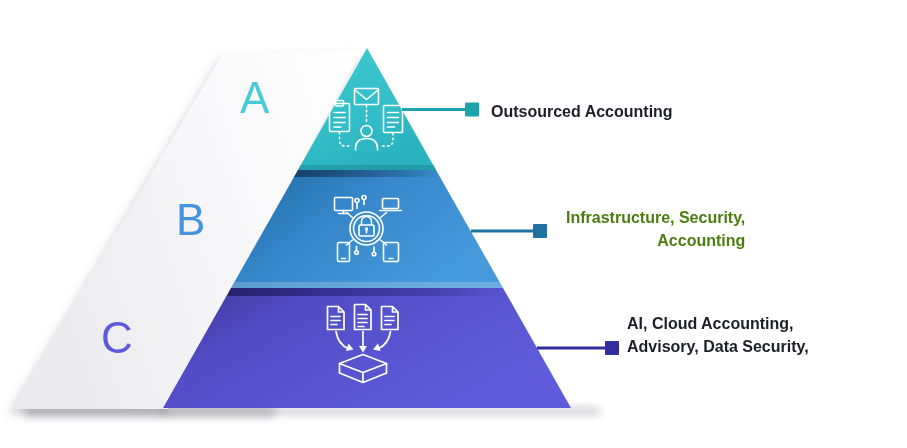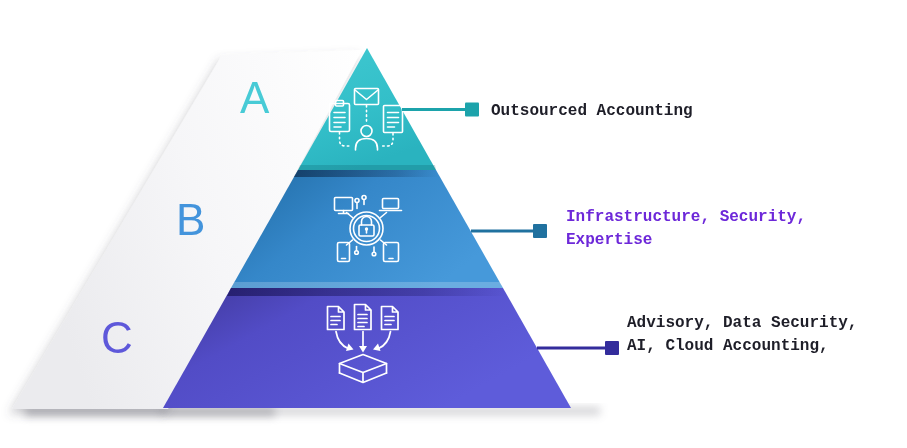--- a/index.html
+++ b/index.html
@@ -7,21 +7,21 @@
     position:relative;width:907px;height:448px;overflow:hidden;background:#ffffff;
     font-family:"Liberation Sans", sans-serif;
   }
   #stage svg{position:absolute;left:0;top:0;}
   .tier-letter{
     position:absolute;font-size:44px;font-weight:400;line-height:1;
     letter-spacing:0;user-select:none;
   }
   .tier-label{
     position:absolute;font-size:16px;font-weight:700;line-height:23px;
-    color:#1e1e28;white-space:nowrap;font-family:Liberation Mono, monospace;
+    color:#1e1e28;white-space:nowrap;
   }
   #letter-a{left:240px;top:76px;}
   #letter-b{left:176px;top:198px;}
   #letter-c{left:101px;top:316px;}
   #label-a{left:491px;top:100px;}
   #label-b{left:566px;top:206px;}
   #label-c{left:627px;top:312px;}
 </style>
 </head>
 <body>
@@ -154,22 +154,22 @@
     <rect x="605" y="341" width="14" height="14" rx="1" fill="#332c9c"></rect>
   </svg>
 
   <div class="tier-letter" id="letter-a" style="color: rgb(72, 203, 214);">A</div>
   <div class="tier-letter" id="letter-b" style="color: rgb(67, 148, 220);">B</div>
   <div class="tier-letter" id="letter-c" style="color: rgb(94, 88, 218);">C</div>
 
   <div class="tier-label" id="label-a" style="color: rgb(30, 30, 40);">
     <div>Outsourced Accounting</div>
   </div>
-  <div class="tier-label" id="label-b" style="color: #6d28d9;">
+  <div class="tier-label" id="label-b" style="color: #4d7c0f; text-align: right;">
     <div>Infrastructure, Security,</div>
-    <div>Expertise</div>
+    <div>Accounting</div>
   </div>
   <div class="tier-label" id="label-c" style="color: rgb(30, 30, 40);">
+    <div>AI, Cloud Accounting,</div>
     <div>Advisory, Data Security,</div>
-    <div>AI, Cloud Accounting,</div>
   </div>
 
 </div>
 
 </body></html>

